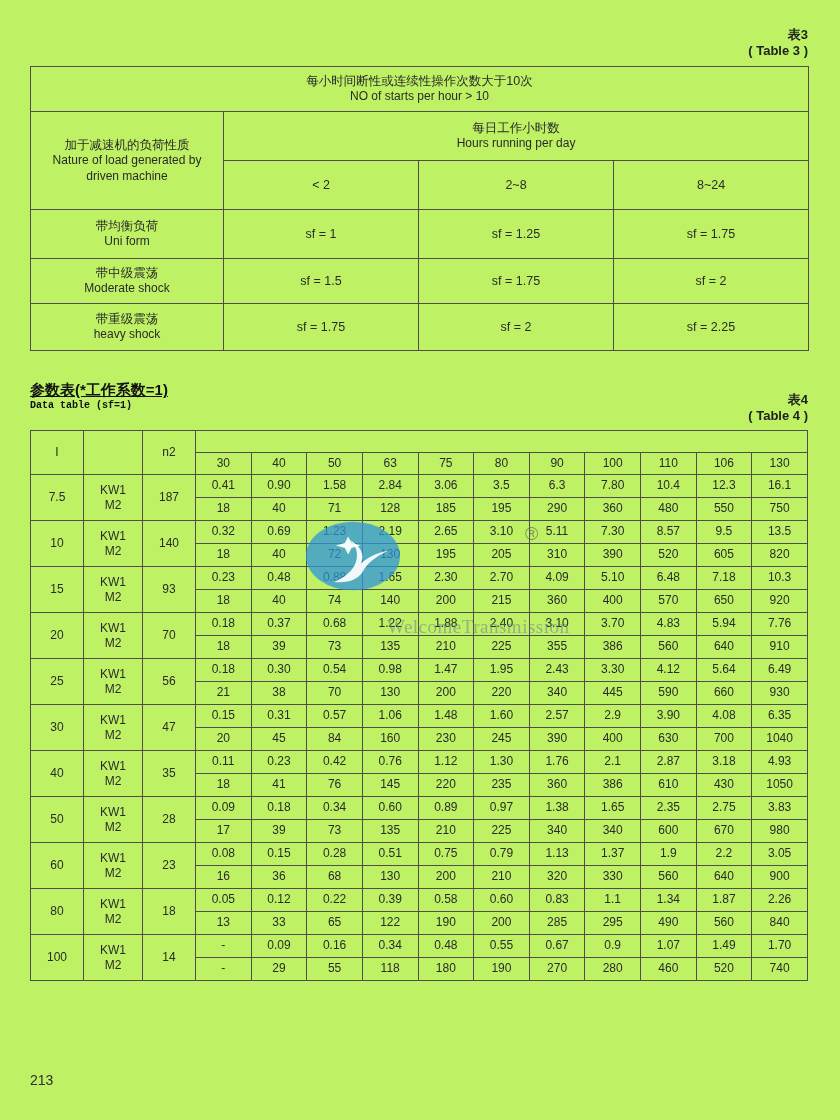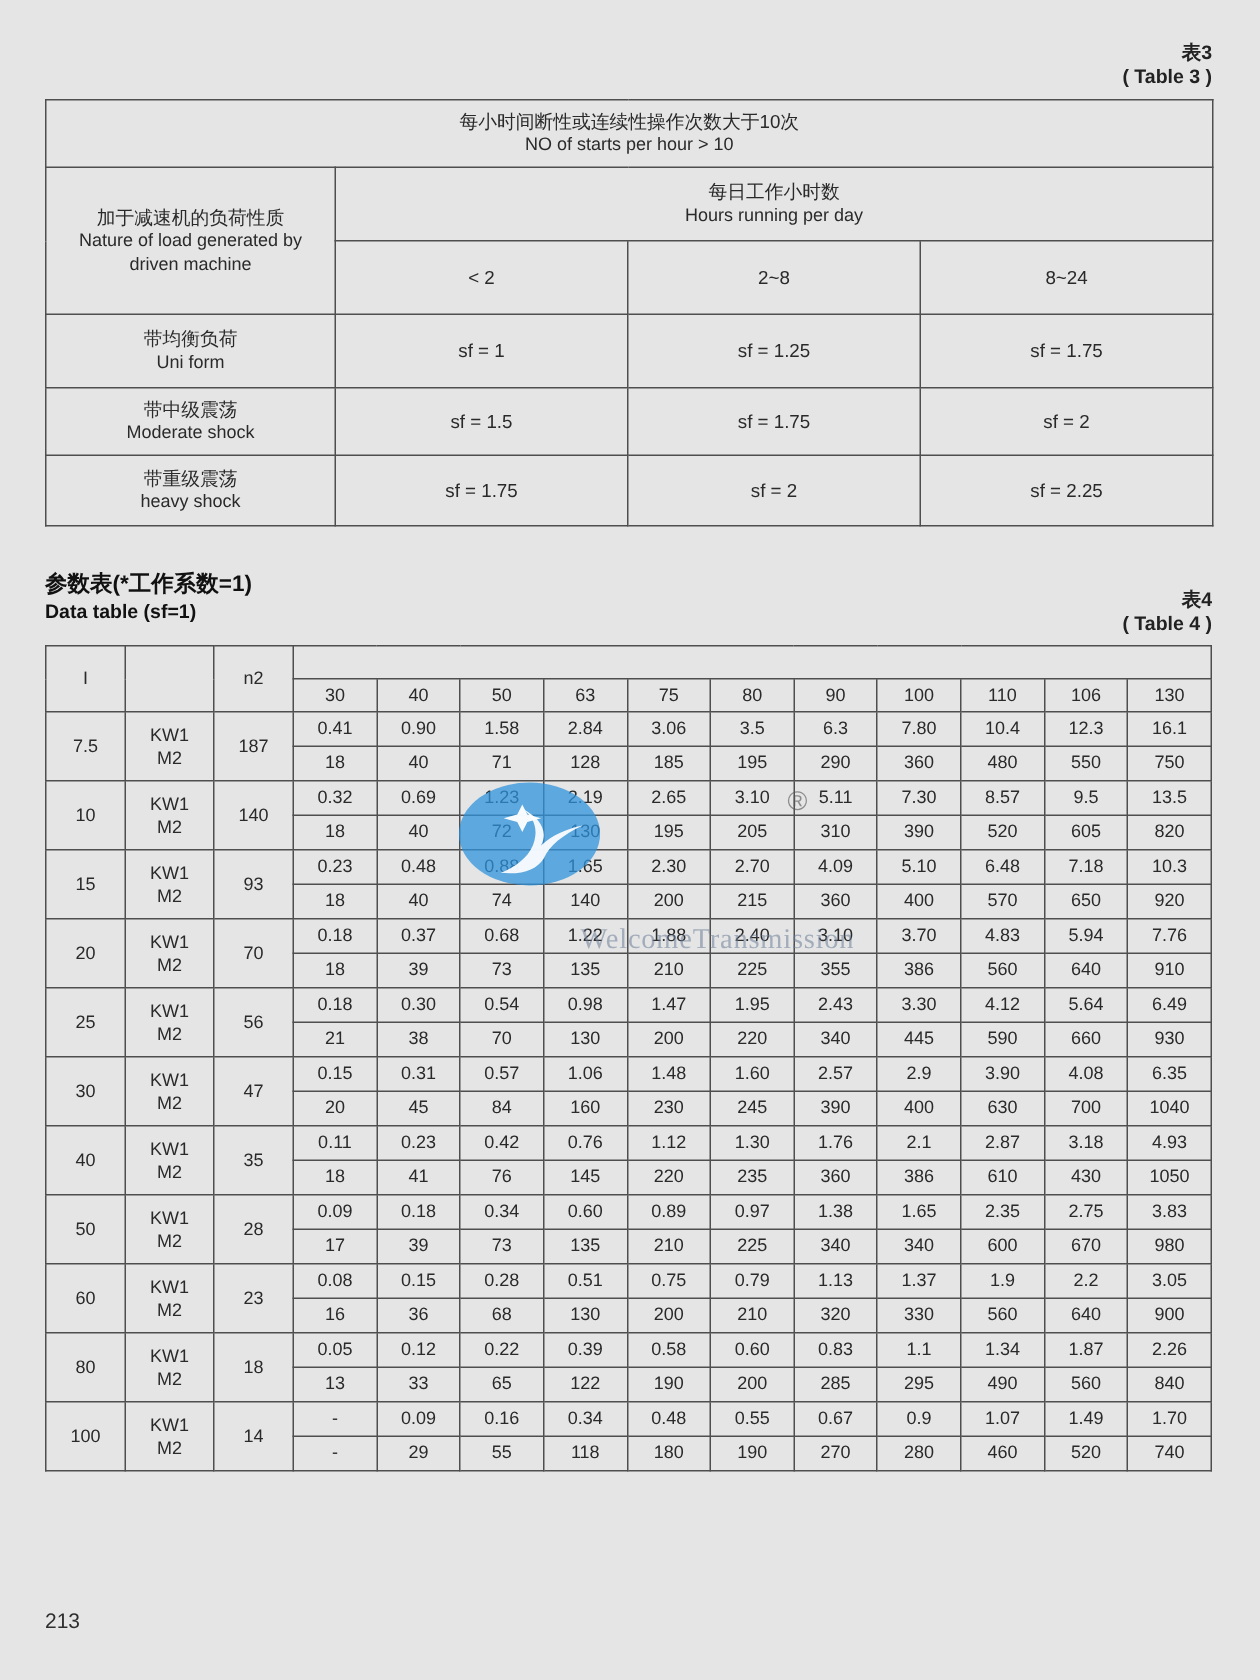--- a/index.html
+++ b/index.html
@@ -1,19 +1,19 @@
 <!DOCTYPE html>
 <html><head>
 <meta charset="utf-8">
 <style>
   html,body{margin:0;padding:0;}
   .page{
     position:relative;
     width:840px;height:1120px;
-    background:#e5e5e5;
+    background:#bef264;
     font-family:"Liberation Sans","DejaVu Sans",sans-serif;
     color:#2a2a2a;
     overflow:hidden;
   }
   
   .tbl-tag{
     position:absolute;right:32px;text-align:right;
     font-size:13px;font-weight:600;color:#222;line-height:1.25;
   }
   .tag3{top:27px;}
@@ -33,22 +33,22 @@
   .t3 .row2 td{height:48px;text-align:center;}
   .t3 .row3 td{height:48px;}
   .t3 #t3-rows tr:nth-child(1) td{height:48px;}
   .t3 #t3-rows tr:nth-child(2) td{height:44px;}
   .t3 #t3-rows tr:nth-child(3) td{height:46px;}
   
   .dt-title{
     position:absolute;left:30px;top:381px;
     font-weight:bold;color:#111;line-height:1.25;
   }
-  .dt-title .zh{font-size:15px;}
-  .dt-title .en-t{font-size:13px;}
+  .dt-title .zh{font-size:15px;text-decoration:underline;}
+  .dt-title .en-t{font-size:10px;font-family:Liberation Mono, monospace;}
   
   .t4{position:absolute;left:30px;top:430px;width:778px;}
   .t4 td{font-size:12px;padding:0 1px;}
   .t4 thead td{height:21px;}
   .t4 tbody td{height:22px;}
   .t4 .grp-lbl div{line-height:1.25;}
   
   .watermark{
     position:absolute;left:303px;top:514px;width:290px;height:84px;
     pointer-events:none;z-index:5;

